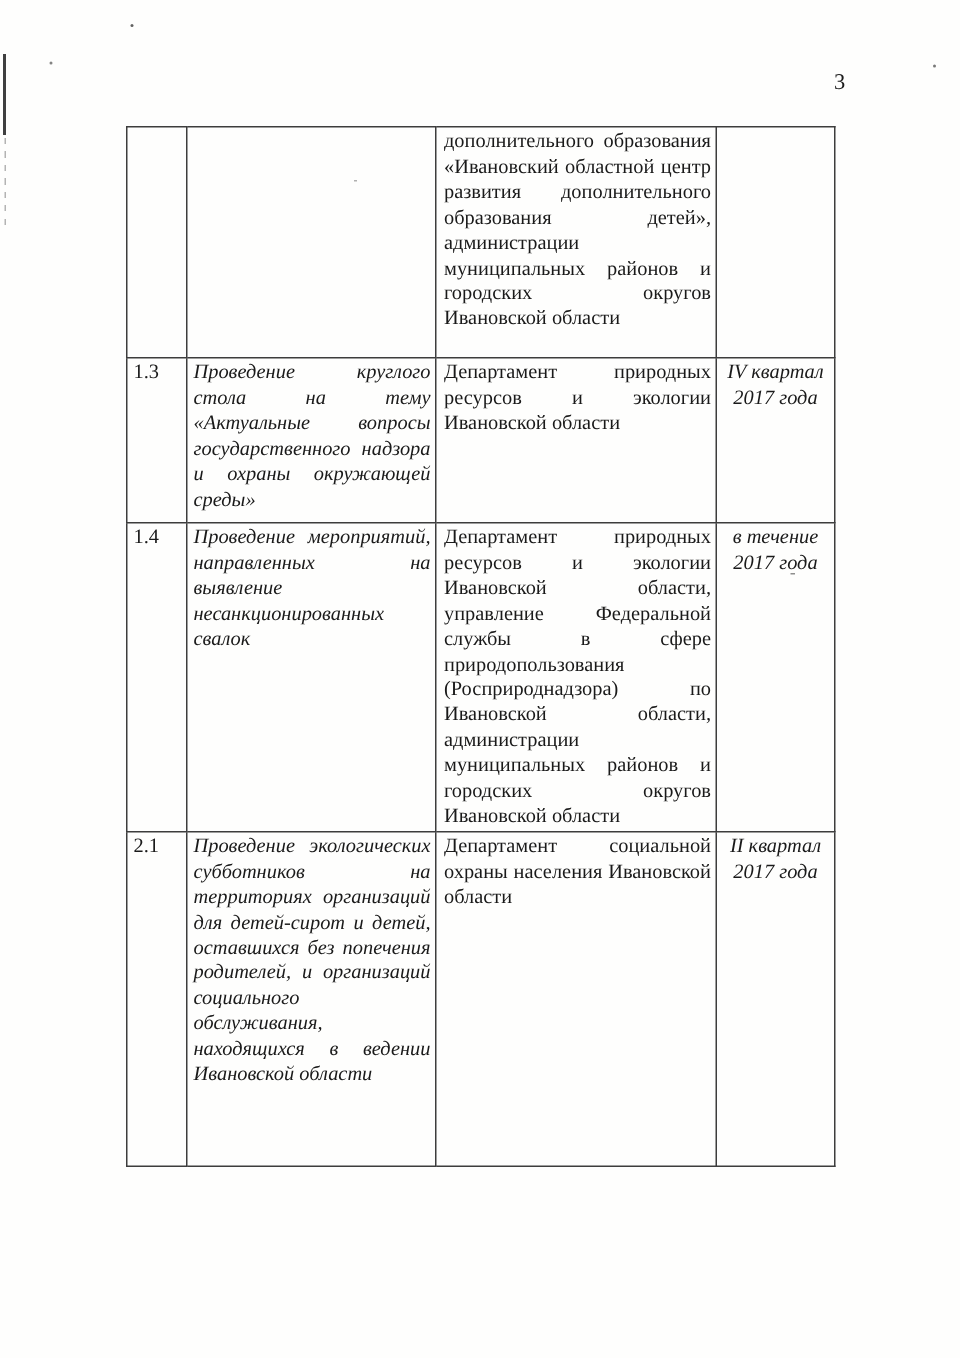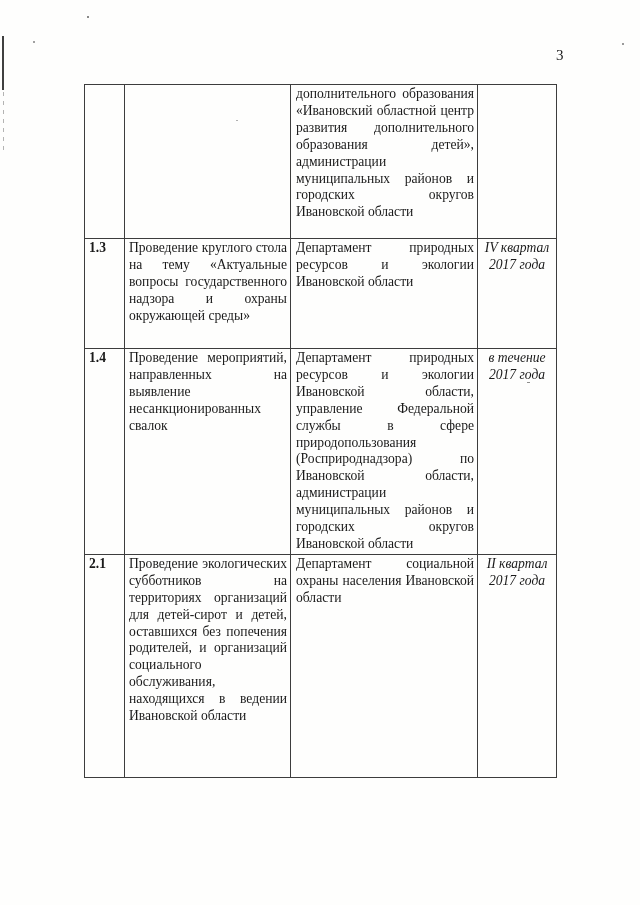--- a/index.html
+++ b/index.html
@@ -31,22 +31,22 @@
   }
   .plan-table td {
     border: 1px solid #3d3d3d;
     vertical-align: top;
     font-size: 13.6px;
     line-height: 16.9px;
     padding: 1px 3px 1px 4px;
     color: #1a1a1a;
     overflow: hidden;
   }
-  td.c-num { text-align: left; padding-left: 4px; font-weight: bold; }
-  td.c-act { text-align: justify; }
+  td.c-num { text-align: left; padding-left: 4px; }
+  td.c-act { text-align: justify; font-style: italic; }
   td.c-resp { text-align: justify; padding-left: 5px; }
   td.c-per { text-align: center; padding: 1px 2px; font-style: italic; }
   tr.r0 { height: 154px; }
   tr.r1 { height: 110px; }
   tr.r2 { height: 200px; }
   tr.r3 { height: 223px; }
   tr.r4 { height: 84px; }
   
   .artifact { position: absolute; background: #1f1f1f; }
   .a-edge-line { left: 2px; top: 36px; width: 2px; height: 54px; opacity: .85; }

